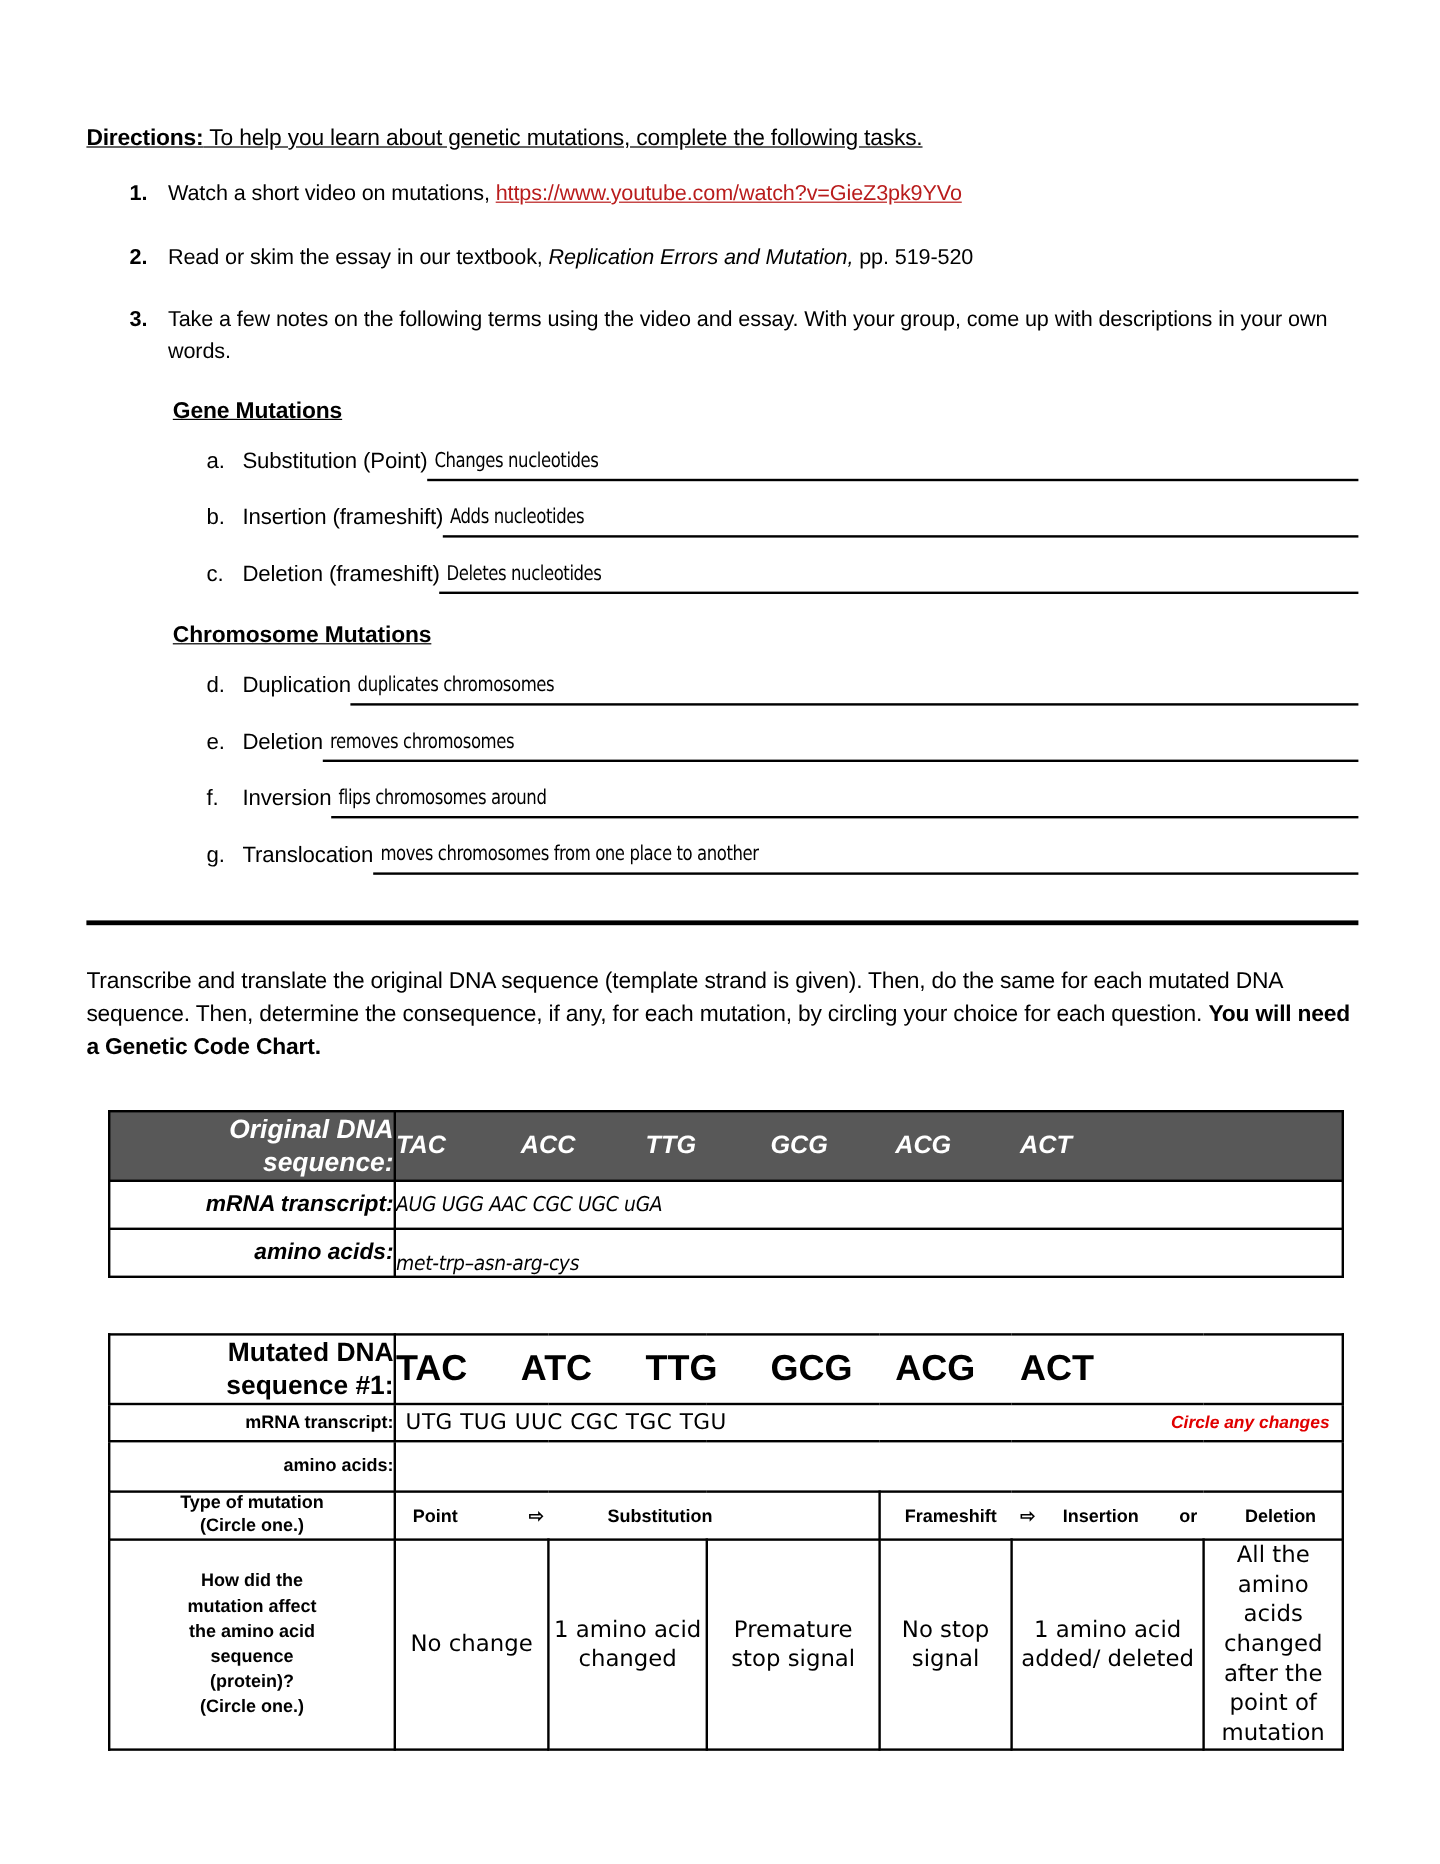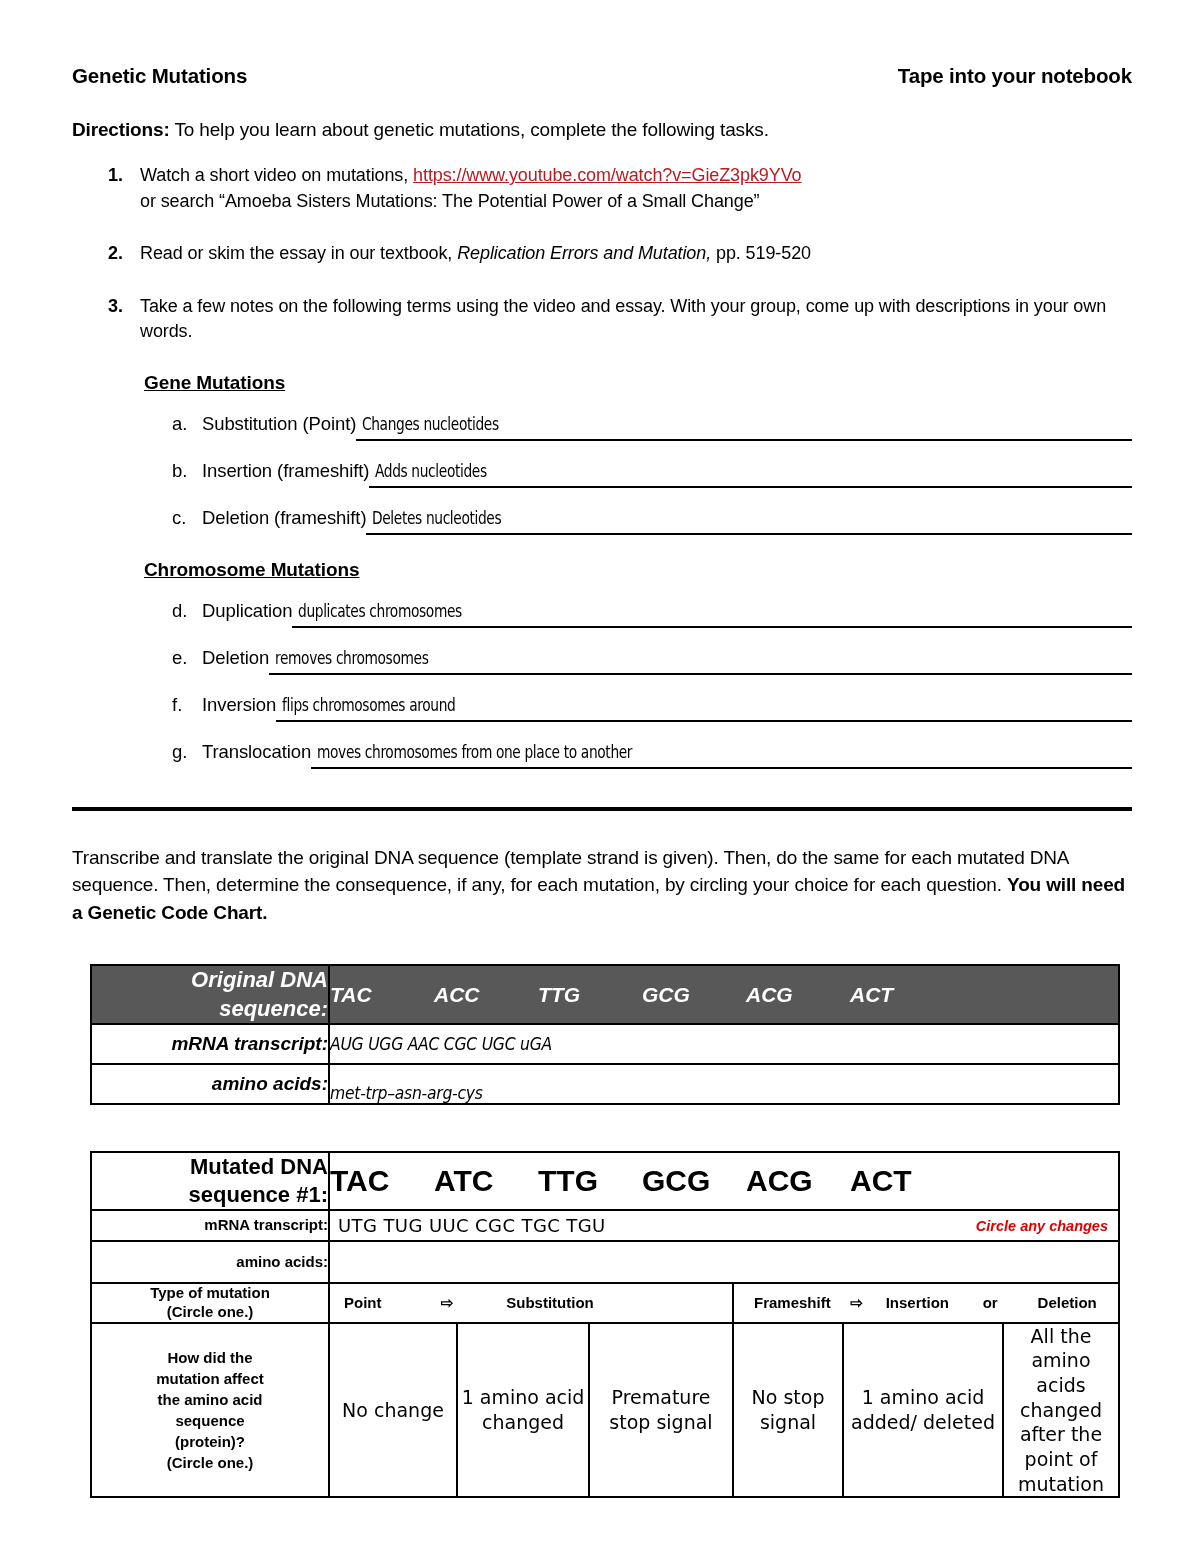--- a/index.html
+++ b/index.html
@@ -36,23 +36,24 @@
     justify-content: space-between;
     align-items: baseline;
     font-weight: bold;
     font-size: 20.5px;
     letter-spacing: -0.15px;
   }
   .doc-header .right { text-align: right; }
 
   
   .directions {
-    margin-top: 31px;
+    margin-top: 41px;
     font-size: 19px;
     letter-spacing: -0.15px;
+    text-decoration: underline;
   }
   .directions b { font-weight: bold; }
 
   
   ol.tasks {
     margin: 22px 0 0 0;
     padding: 0;
     list-style: none;
     font-size: 18px;
     letter-spacing: -0.1px;
@@ -287,34 +288,29 @@
     padding: 8px 6px;
     vertical-align: middle;
   }
 </style>
 </head>
 <body>
 
 <div class="page">
   <div class="content">
 
-    <div class="doc-header">
-      <div>Genetic Mutations</div>
-      <div class="right">Tape into your notebook</div>
-    </div>
 
     <div class="directions">
       <b>Directions:</b><span> To help you learn about genetic mutations, complete the following tasks.</span>
     </div>
 
     <ol class="tasks">
       <li>
         <span class="num">1.</span>
         <span>Watch a short video on mutations, </span><a class="link" href="#">https://www.youtube.com/watch?v=GieZ3pk9YVo</a><br>
-        <span>or search “Amoeba Sisters Mutations: The Potential Power of a Small Change”</span>
       </li>
       <li>
         <span class="num">2.</span>
         <span>Read or skim the essay in our textbook, </span><span class="ital">Replication Errors and Mutation,</span><span> pp. 519-520</span>
       </li>
       <li>
         <span class="num">3.</span>
         <span>Take a few notes on the following terms using the video and essay. With your group, come up with descriptions in your own words.</span>
       </li>
     </ol>

